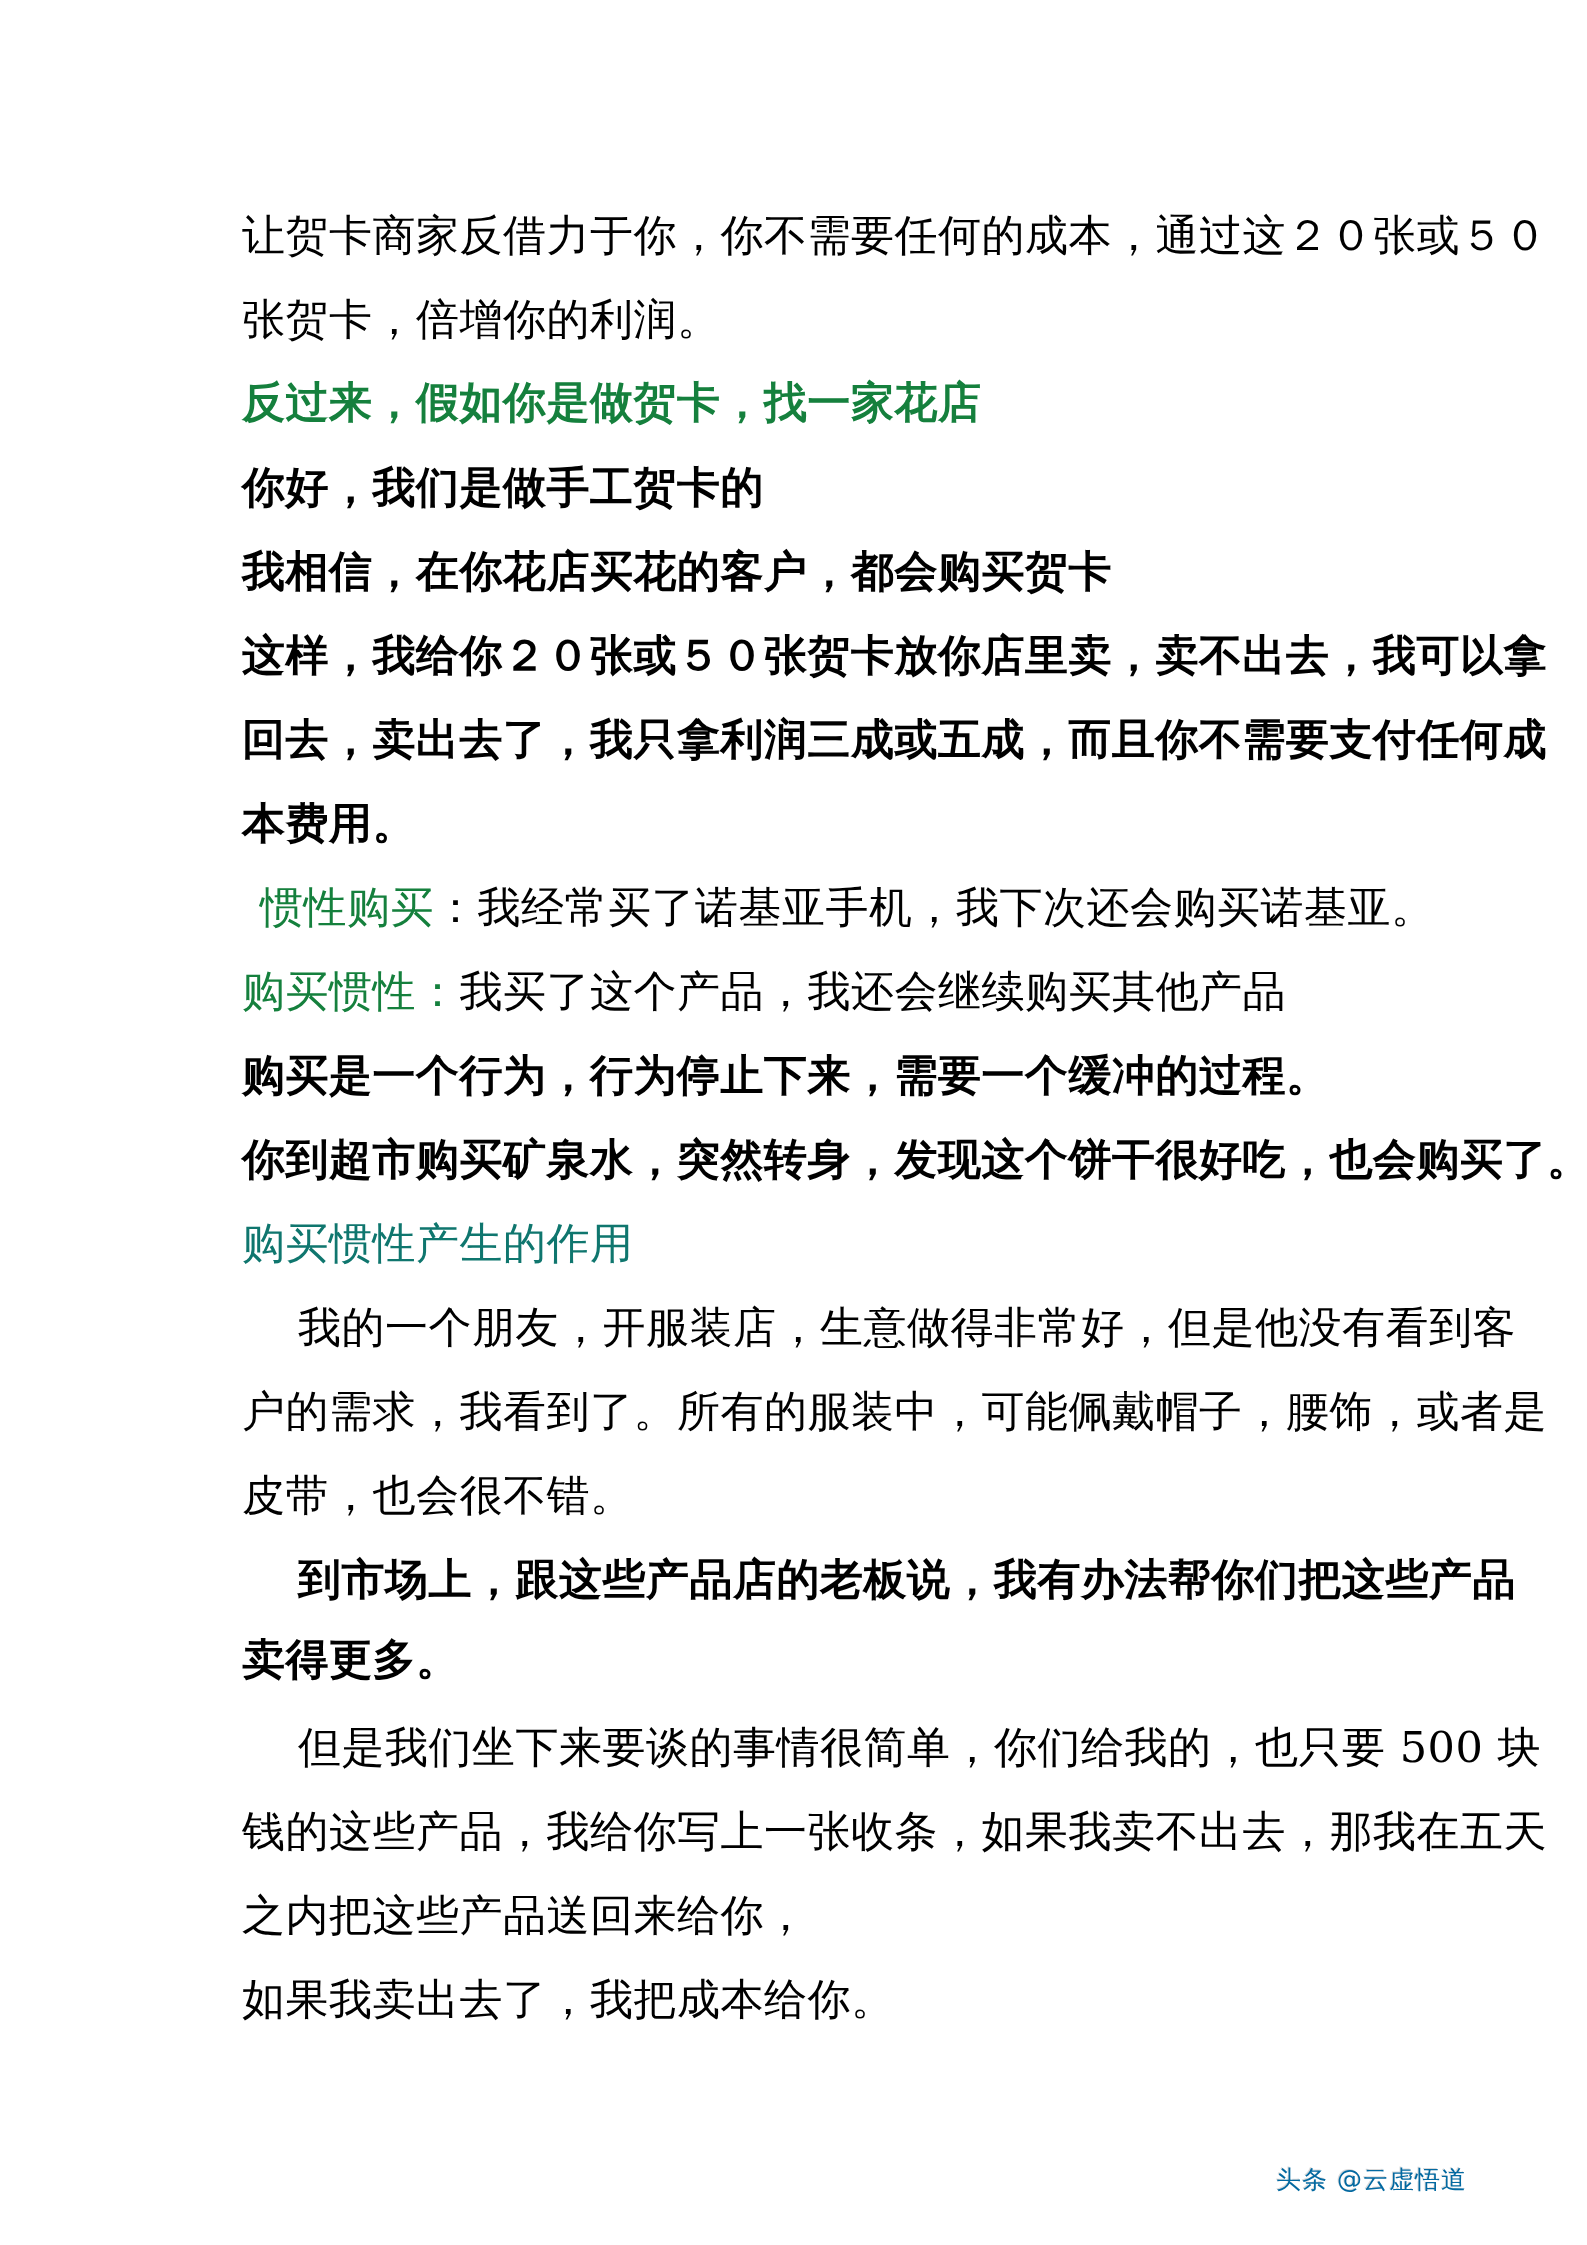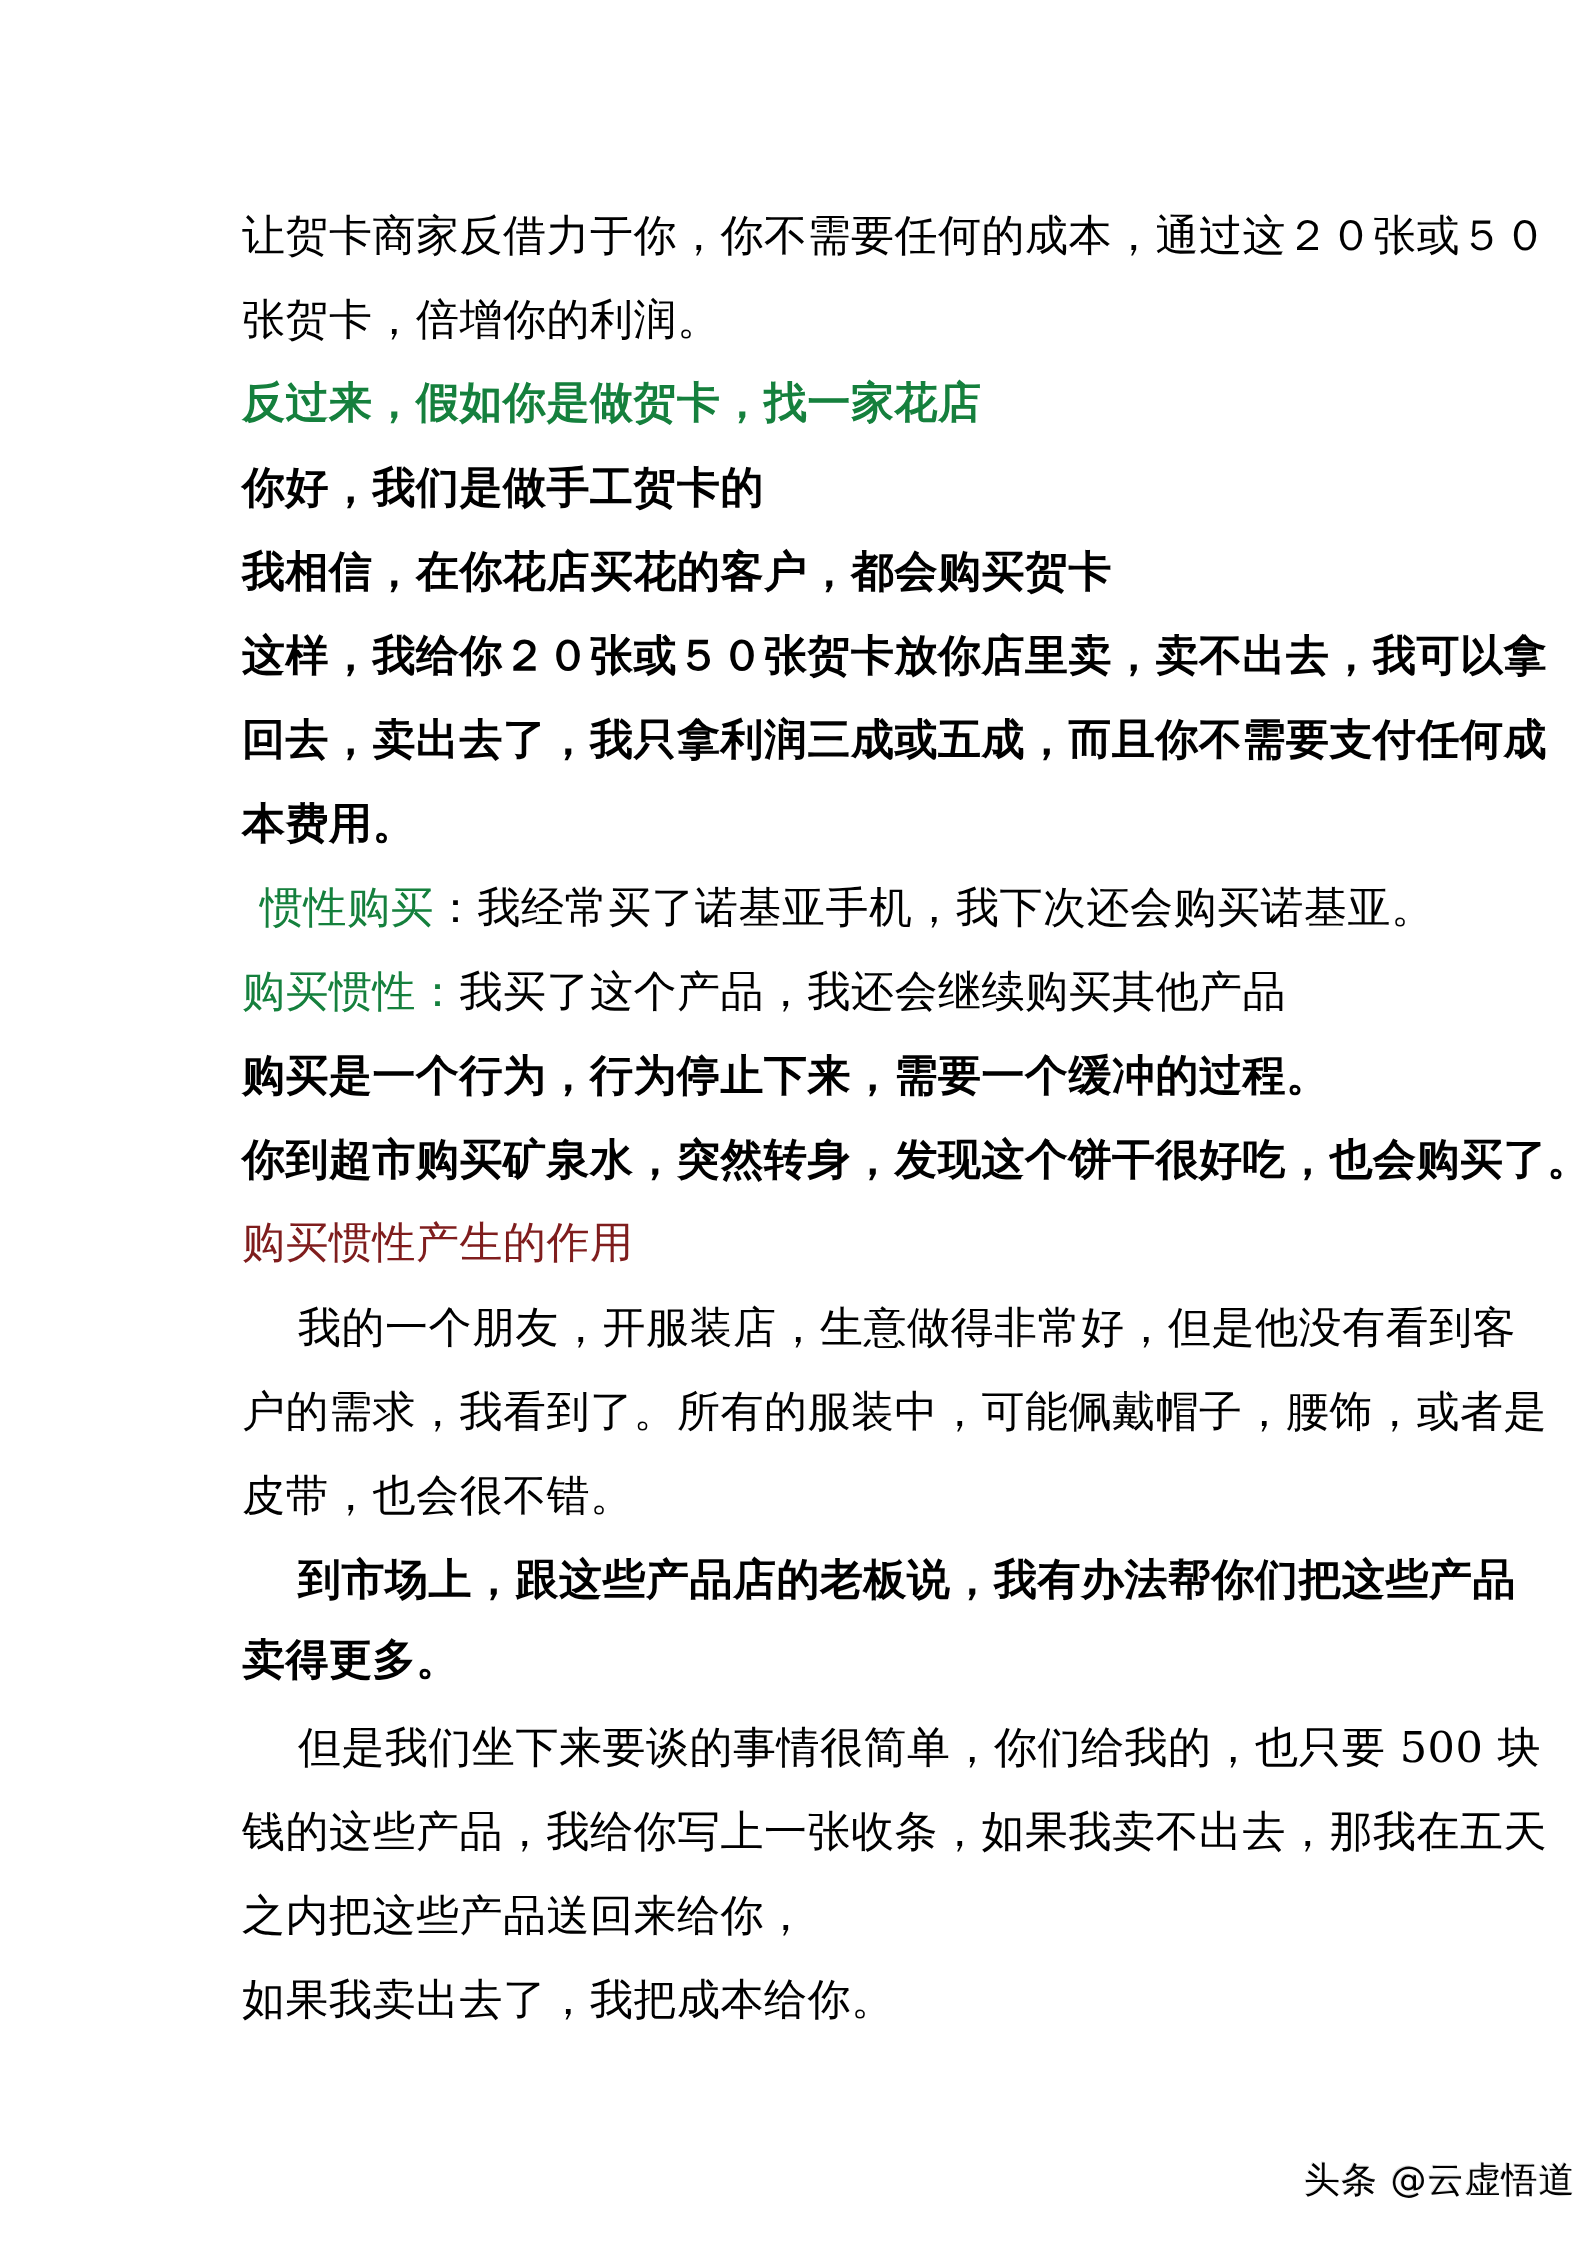--- a/index.html
+++ b/index.html
@@ -26,31 +26,31 @@
       left: 0;
       width: 1118px;
       font-size: 43px;
       line-height: 44px;
       height: 44px;
       white-space: nowrap;
       letter-spacing: 0.5px;
     }
     .bold { font-weight: bold; }
     .red { color: #15803d; font-family: Liberation Serif, serif; }
-    .gray { color: #7f1d1d; font-family: Liberation Serif, serif; }
+    .gray { color: #0f766e; }
     .indent { padding-left: 56px; box-sizing: border-box; }
     .lead-space { padding-left: 18px; box-sizing: border-box; }
     .watermark {
       position: absolute;
-      left: 1304px;
+      left: 1276px;
       top: 2158px;
       font-family: "DejaVu Sans", "Liberation Sans", sans-serif;
-      font-size: 36px;
+      font-size: 25px;
       line-height: 44px;
-      color: #000000;
+      color: #0369a1;
       letter-spacing: 1px;
       text-shadow: 2px 2px 0 rgba(255,255,255,0.9), -1px -1px 0 rgba(0,0,0,0.15);
     }
   </style>
 </head>
 <body>
 
 <div class="page">
 
   <div class="line" style="top:213px;">让贺卡商家反借力于你，你不需要任何的成本，通过这２０张或５０</div>

